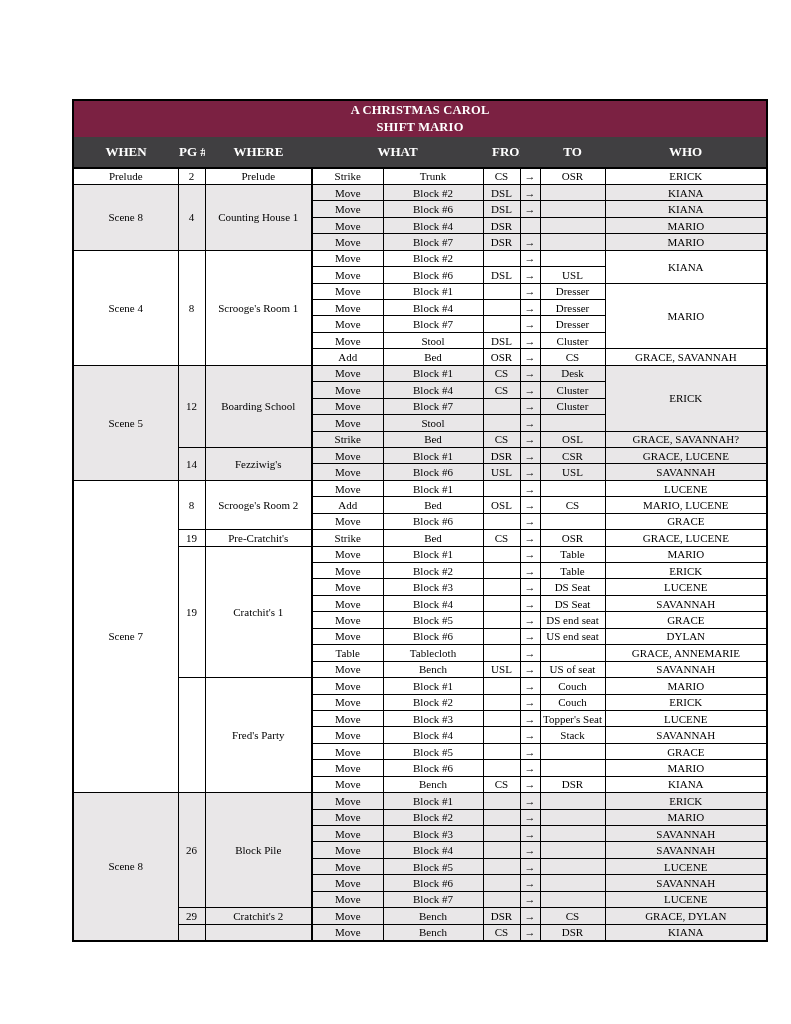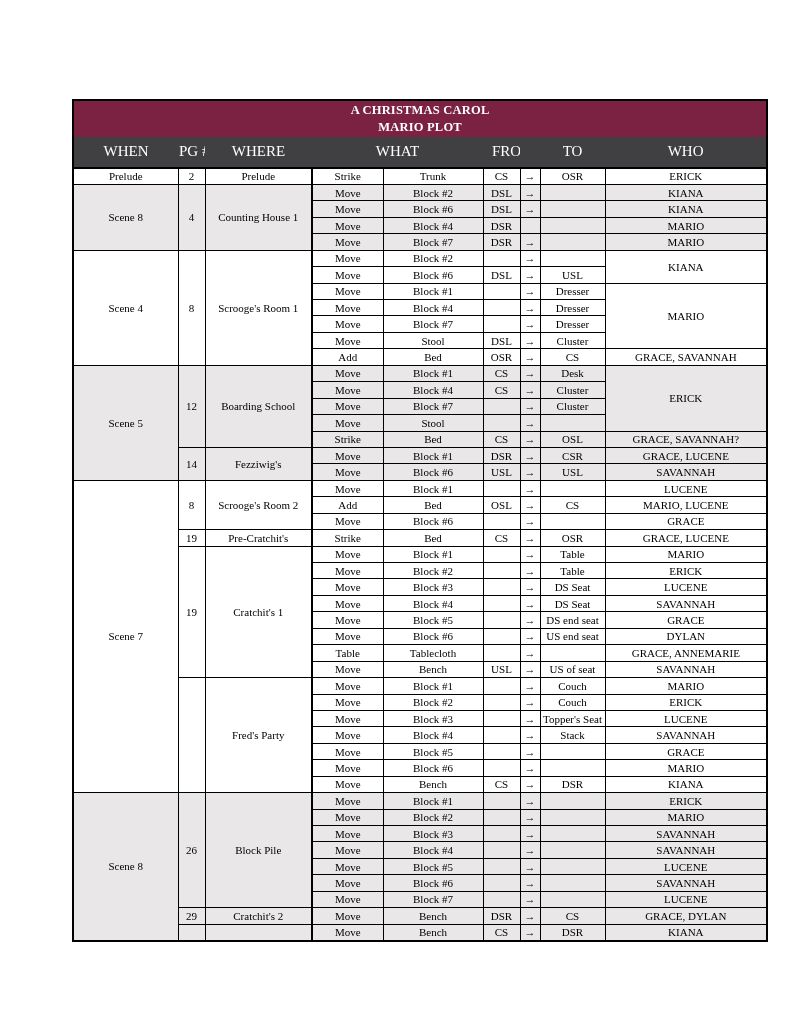--- a/index.html
+++ b/index.html
@@ -26,21 +26,21 @@
     text-align:center;vertical-align:middle;padding:0 1px;
     overflow:hidden;white-space:nowrap;
   }
   tr.title-row td{
     background:var(--title-bg);color:var(--header-text);
     font-weight:bold;font-size:12.5px;height:36px;line-height:1.4;
     border:none;letter-spacing:.2px;
   }
   tr.head-row th{
     background:var(--header-bg);color:var(--header-text);
-    font-weight:normal;font-size:15px;height:30px;line-height:1.15;
+    font-weight:bold;font-size:13px;height:30px;line-height:1.15;
     border:none;border-bottom:2px solid var(--line);
   }
   tbody td{border:1px solid var(--line);}
   tbody tr{height:16.45px;}
   tbody td.col-action{border-left:2px solid var(--line);}
   tr.shaded td{background:var(--row-alt);}
   tr.plain td{background:var(--row-plain);}
   .wrapforce{display:inline-block;width:19px;word-break:break-all;line-height:1.1;}
 </style>
 </head>
@@ -56,21 +56,21 @@
         <col style="width:100px">
         <col style="width:37px">
       <col style="width:20px">
         <col style="width:65px">
         <col style="width:162px">
     </colgroup>
     <thead>
       <tr class="title-row">
         <td colspan="9">
           <div>A CHRISTMAS CAROL</div>
-          <div>MARIO PLOT</div>
+          <div>SHIFT MARIO</div>
         </td>
       </tr>
       <tr class="head-row">
         <th>WHEN</th>
         <th>PG #</th>
         <th>WHERE</th>
         <th colspan="2">WHAT</th>
         <th><span class="wrapforce">FROM</span></th>
         <th></th>
         <th>TO</th>

